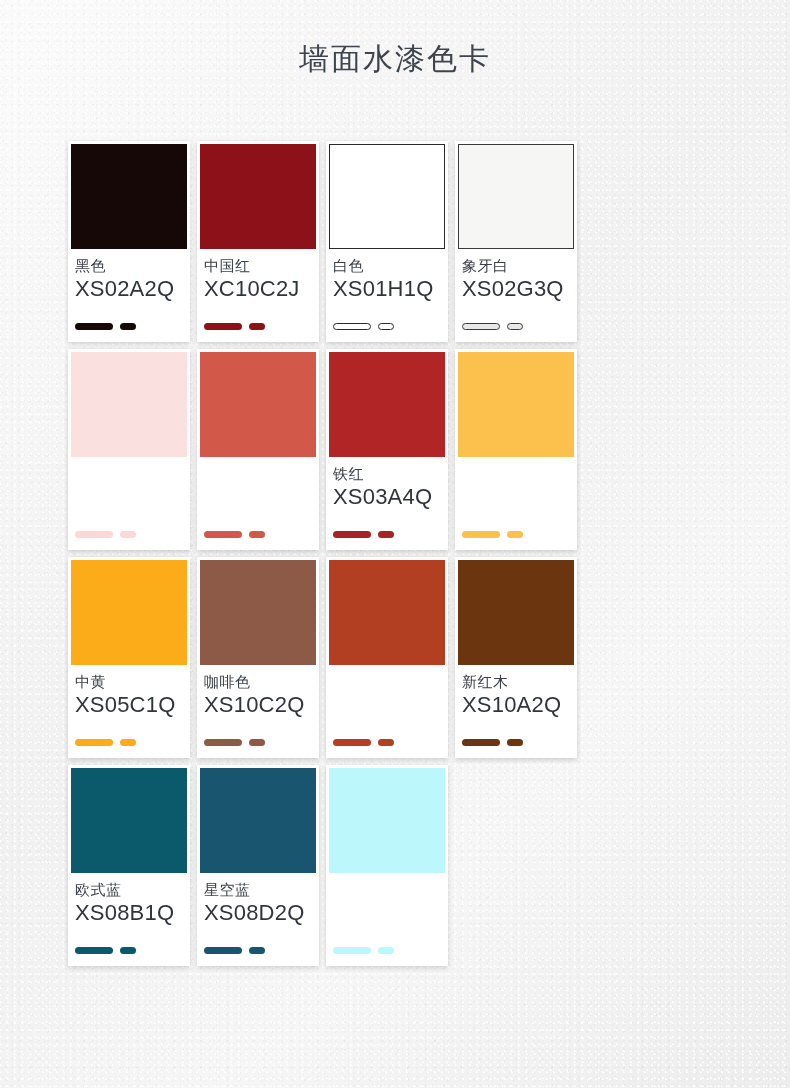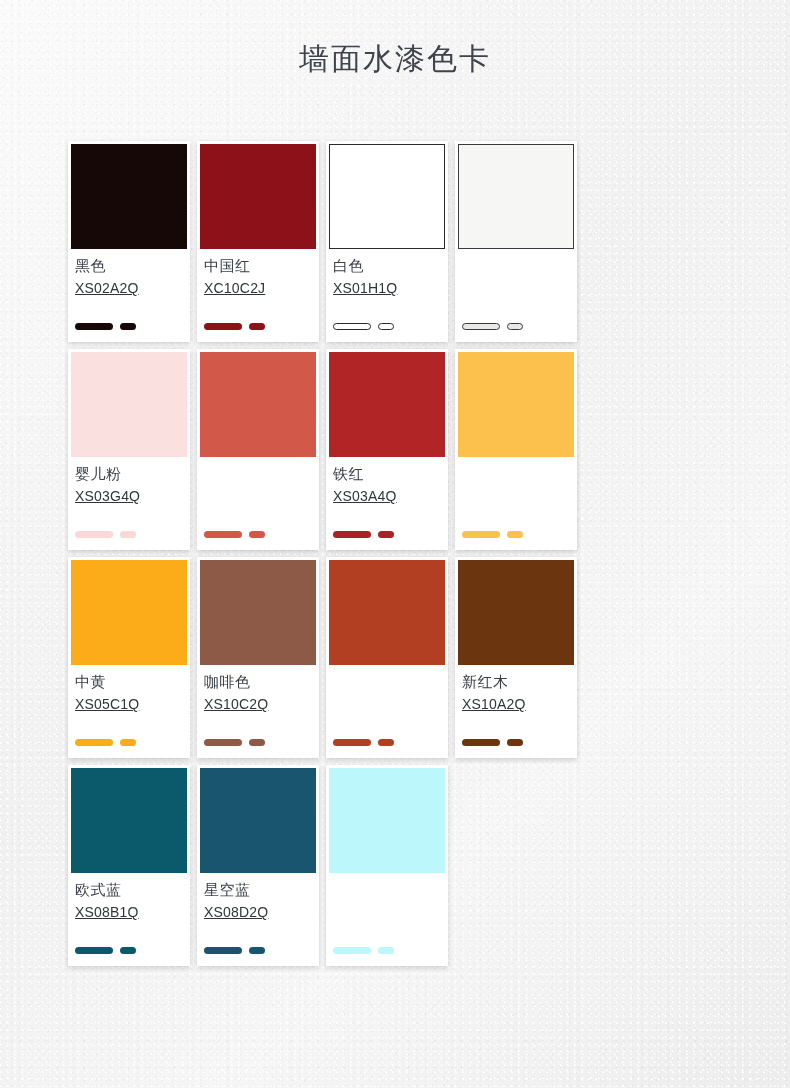--- a/index.html
+++ b/index.html
@@ -77,26 +77,25 @@
 
   .color-name {
     font-size: 15px;
     line-height: 22px;
     color: #3a4048;
     letter-spacing: 0.5px;
     white-space: nowrap;
   }
 
   .color-code {
-    font-size: 14px;
+    font-size: 22px;
     line-height: 23px;
     color: #30353b;
     letter-spacing: 0.2px;
     white-space: nowrap;
-    text-decoration: underline;
   }
 
   .pills {
     position: absolute;
     left: 7px;
     bottom: 12px;
     display: flex;
     align-items: center;
     gap: 7px;
   }
@@ -149,31 +148,31 @@
           <div class="color-name">白色</div>
           <div class="color-code">XS01H1Q</div>
         </div>
         <div class="pills">
           <span class="pill-long" style="background: rgb(255, 255, 255); border: 1px solid rgb(42, 42, 42); box-sizing: border-box;"></span>
           <span class="pill-short" style="background: rgb(255, 255, 255); border: 1px solid rgb(42, 42, 42); box-sizing: border-box;"></span>
         </div>
       </div>
       <div class="card">
         <div class="swatch" style="background: rgb(246, 246, 245); border: 1px solid rgb(58, 58, 58);"></div>
+        <div class="card-text">
+          <div class="color-name">象牙白</div>
+          <div class="color-code">XS02G3Q</div>
+        </div>
         <div class="pills">
           <span class="pill-long" style="background: rgb(232, 232, 230); border: 1px solid rgb(58, 58, 58); box-sizing: border-box;"></span>
           <span class="pill-short" style="background: rgb(232, 232, 230); border: 1px solid rgb(58, 58, 58); box-sizing: border-box;"></span>
         </div>
       </div>
       <div class="card">
         <div class="swatch" style="background: rgb(251, 224, 224);"></div>
-        <div class="card-text">
-          <div class="color-name">婴儿粉</div>
-          <div class="color-code">XS03G4Q</div>
-        </div>
         <div class="pills">
           <span class="pill-long" style="background: rgb(251, 216, 216);"></span>
           <span class="pill-short" style="background: rgb(251, 216, 216);"></span>
         </div>
       </div>
       <div class="card">
         <div class="swatch" style="background: rgb(210, 89, 74);"></div>
         <div class="pills">
           <span class="pill-long" style="background: rgb(210, 89, 74);"></span>
           <span class="pill-short" style="background: rgb(210, 89, 74);"></span>

